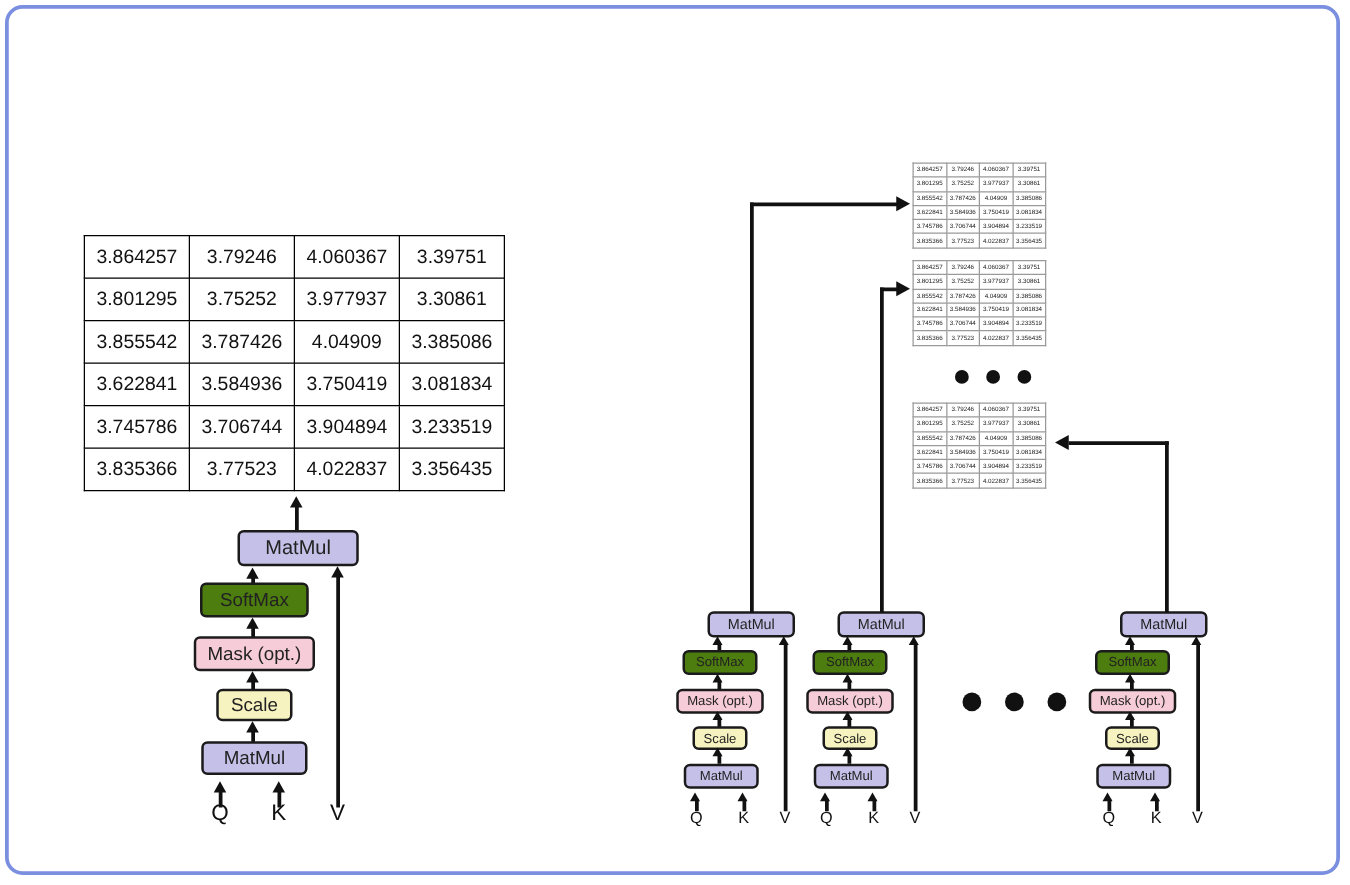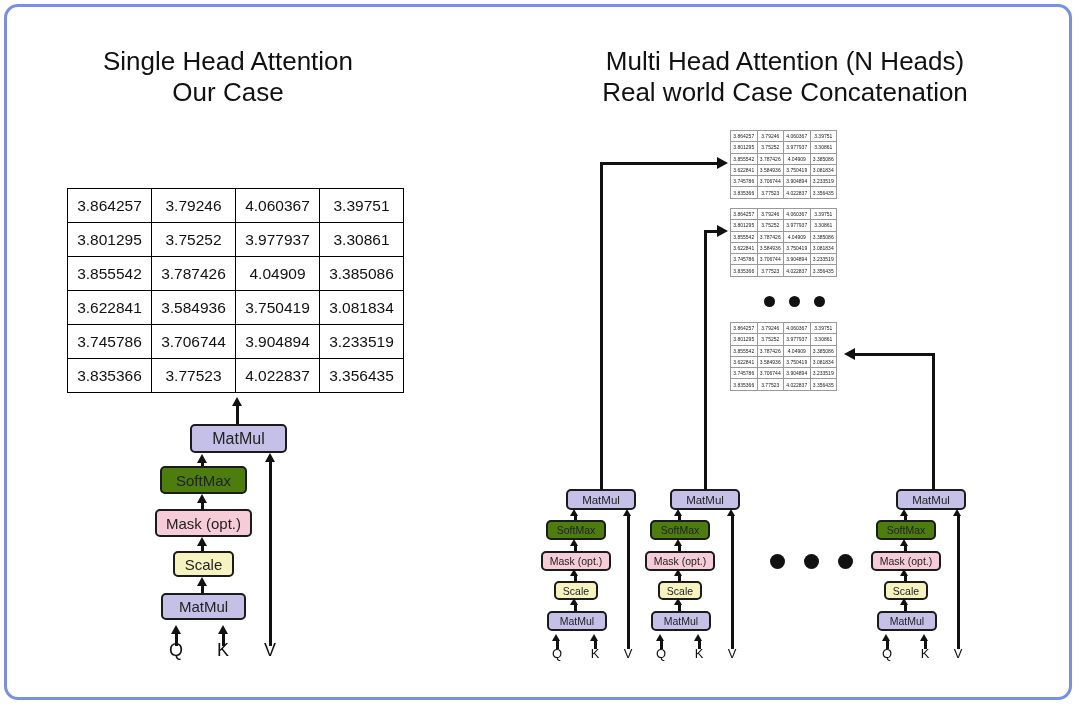--- a/index.html
+++ b/index.html
@@ -147,24 +147,20 @@
     background:#111111;
   }
 </style>
 </head>
 <body>
 
 <div id="page">
 
   <div id="frame"></div>
 
-  <div class="title" id="title-left">Single Head Attention
-Our Case</div>
-  <div class="title" id="title-right">Multi Head Attention (N Heads)
-Real world Case Concatenation</div>
 
   <table id="big-table">
     <tbody id="big-table-body">
         <tr>
           <td>3.864257</td>
           <td>3.79246</td>
           <td>4.060367</td>
           <td>3.39751</td>
         </tr>
         <tr>

